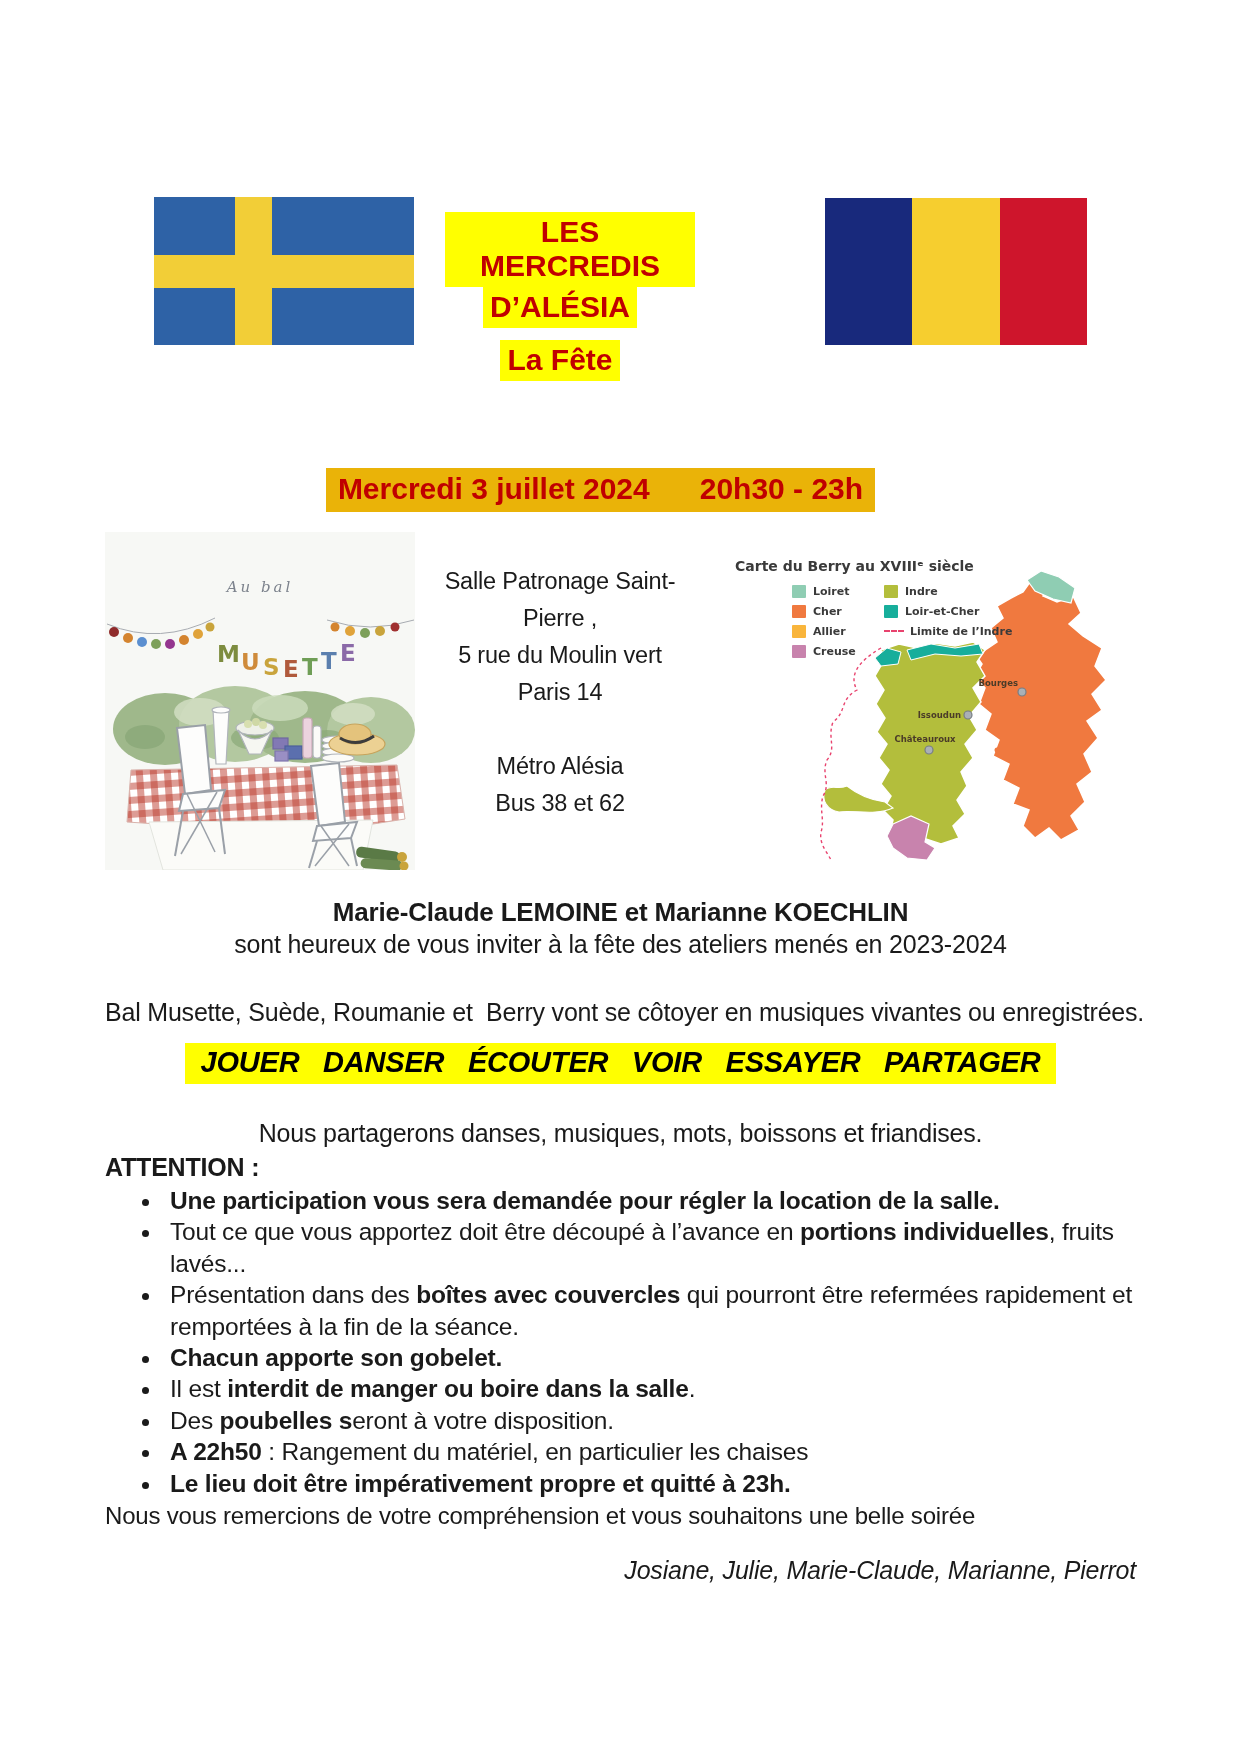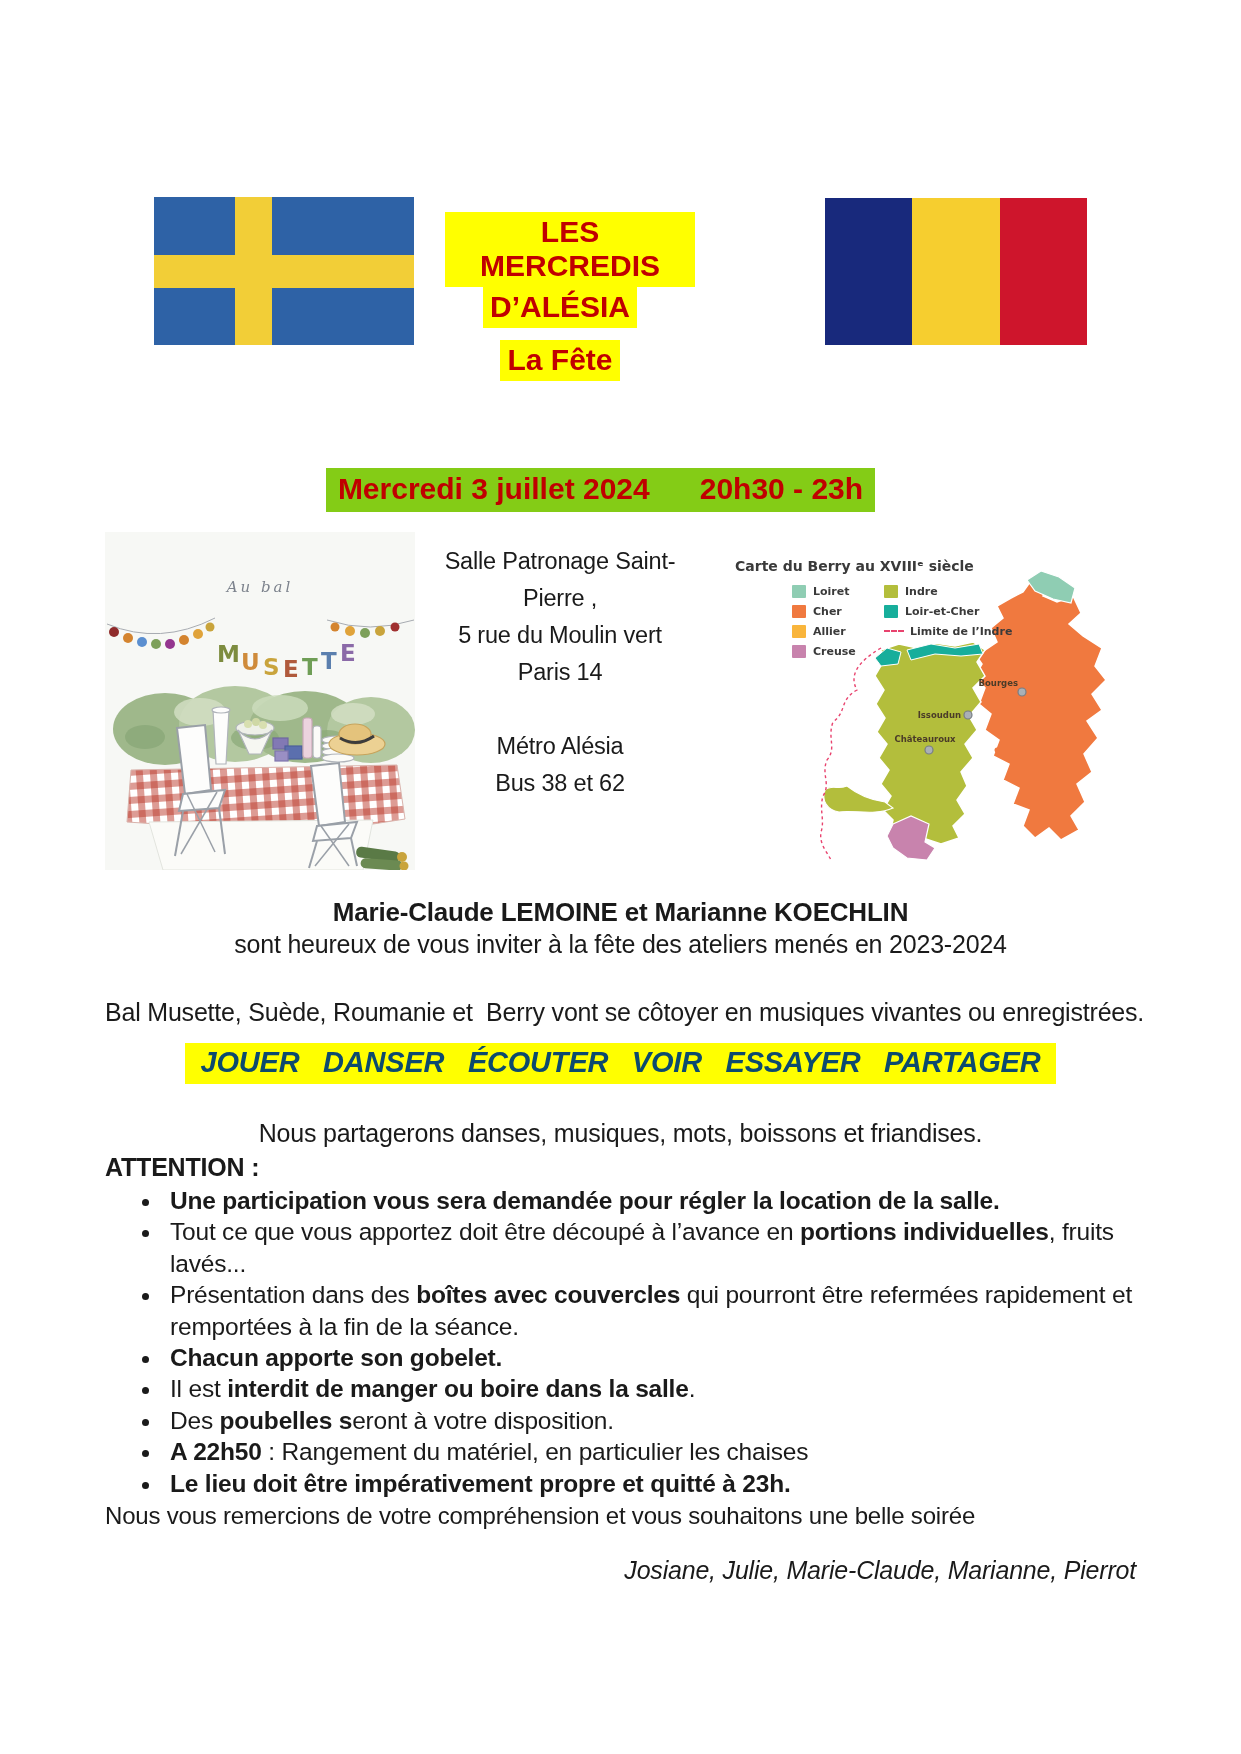--- a/index.html
+++ b/index.html
@@ -22,21 +22,21 @@
 
   
   .date-banner{position:absolute;left:0;right:40px;top:468px;text-align:center;}
   .date-banner span{display:inline-block;font-weight:bold;font-size:30px;
                     padding:4px 12px 6px;white-space:pre;}
 
   
   .illustration{position:absolute;left:105px;top:532px;width:310px;height:338px;}
 
   
-  .venue{position:absolute;left:415px;top:543px;width:290px;text-align:center;
+  .venue{position:absolute;left:415px;top:563px;width:290px;text-align:center;
          font-size:23.5px;line-height:37px;letter-spacing:-0.2px;}
   .venue div{min-height:37px;}
 
   
   .map-block{position:absolute;left:735px;top:558px;width:390px;height:315px;
              font-family:"DejaVu Sans","Liberation Sans",sans-serif;}
   .map-svg{position:absolute;left:0;top:0;z-index:0;}
   .map-title{position:relative;z-index:1;font-size:14px;font-weight:bold;color:#3a3a3a;}
   .map-legend{position:relative;z-index:1;margin-left:57px;margin-top:7px;display:flex;gap:4px;}
   .leg-col{display:flex;flex-direction:column;}
@@ -77,21 +77,21 @@
     <div class="title-sub"><span class="hl" style="background-color: rgb(255, 255, 0);">La Fête</span></div>
   </div>
 
   <div class="flag flag-romania">
     <div style="background-color: rgb(24, 41, 124);"></div>
     <div style="background-color: rgb(246, 206, 47);"></div>
     <div style="background-color: rgb(206, 21, 44);"></div>
   </div>
 
   <div class="date-banner">
-    <span style="color: rgb(192, 0, 0); background-color: #84cc16;">Mercredi 3 juillet 2024      20h30 - 23h</span>
+    <span style="color: rgb(192, 0, 0); background-color: #eab308;">Mercredi 3 juillet 2024      20h30 - 23h</span>
   </div>
 
   <svg class="illustration" viewBox="0 0 310 338" width="310" height="338" xmlns="http://www.w3.org/2000/svg">
     <defs>
       <pattern id="gingham" width="14" height="14" patternUnits="userSpaceOnUse" patternTransform="rotate(-4)">
         <rect width="14" height="14" fill="#ffffff"></rect>
         <rect width="7" height="14" fill="#bb3a2c" opacity="0.5"></rect>
         <rect width="14" height="7" fill="#bb3a2c" opacity="0.5"></rect>
       </pattern>
     </defs>
@@ -280,21 +280,21 @@
     </div>
   </div>
 
   <div class="content">
     <div class="center inv-bold">Marie-Claude LEMOINE et Marianne KOECHLIN</div>
     <div class="center">sont heureux de vous inviter à la fête des ateliers menés en 2023-2024</div>
 
     <div class="center intro">Bal Musette, Suède, Roumanie et  Berry vont se côtoyer en musiques vivantes ou enregistrées.</div>
 
     <div class="center banner-line">
-      <span style="color: #0c4a6e; background-color: rgb(255, 255, 0);">JOUER   DANSER   ÉCOUTER   VOIR   ESSAYER   PARTAGER</span>
+      <span style="color: #000000; background-color: rgb(255, 255, 0);">JOUER   DANSER   ÉCOUTER   VOIR   ESSAYER   PARTAGER</span>
     </div>
 
     <div class="center share">Nous partagerons danses, musiques, mots, boissons et friandises.</div>
 
     <div class="attention-h">ATTENTION :</div>
     <ul class="att">
         <li><span style="font-weight: bold;">Une participation vous sera demandée pour régler la location de la salle.</span></li>
         <li><span>Tout ce que vous apportez doit être découpé à l’avance en </span><span style="font-weight: bold;">portions individuelles</span><span>, fruits lavés...</span></li>
         <li><span>Présentation dans des </span><span style="font-weight: bold;">boîtes avec couvercles</span><span> qui pourront être refermées rapidement et remportées à la fin de la séance.</span></li>
         <li><span style="font-weight: bold;">Chacun apporte son gobelet.</span></li>

